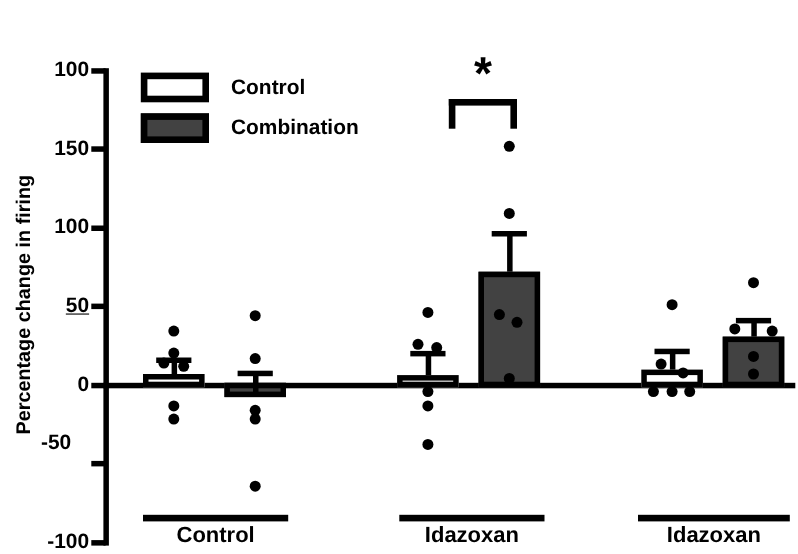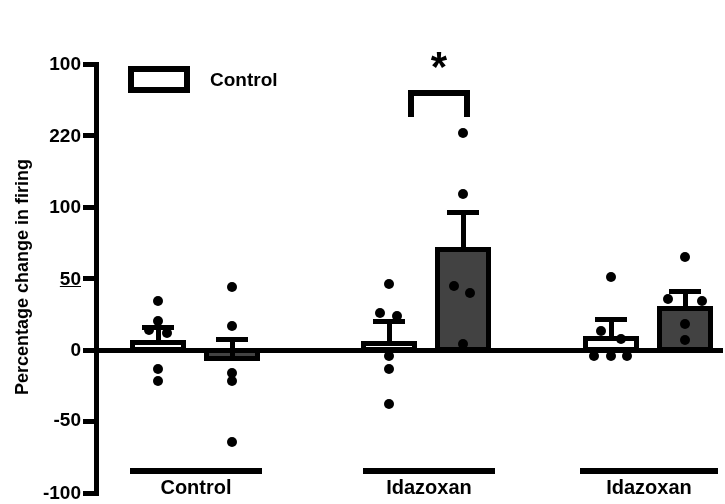--- a/index.html
+++ b/index.html
@@ -49,36 +49,40 @@
 <body>
 
 <div id="fig">
   <div class="ylabel">Percentage change in firing</div>
 
   <div class="legend">
     <div class="legend-row">
       <div class="swatch" id="swatch-0" style="background: rgb(255, 255, 255);"></div>
       <div class="legend-label">Control</div>
     </div>
+    <div class="legend-row">
+      <div class="swatch" id="swatch-1" style="background: rgb(66, 66, 66);"></div>
+      <div class="legend-label">Combination</div>
+    </div>
   </div>
 
   <div id="plot">
       <div class="spine" style="left: 94px; top: 61.5px; width: 5px; height: 434px;"></div>
       <div class="tick" style="left: 83px; top: 61.5px; width: 13px; height: 5px;"></div>
       <div class="ticklabel" style="left: 21px; top: 64px;">100</div>
       <div class="tick" style="left: 83px; top: 133px; width: 13px; height: 5px;"></div>
-      <div class="ticklabel" style="left: 21px; top: 135.5px;">220</div>
+      <div class="ticklabel" style="left: 21px; top: 135.5px;">150</div>
       <div class="tick" style="left: 83px; top: 204.5px; width: 13px; height: 5px;"></div>
       <div class="ticklabel" style="left: 21px; top: 207px;">100</div>
       <div class="tick" style="left: 83px; top: 276px; width: 13px; height: 5px;"></div>
       <div class="ticklabel" style="left: 21px; top: 278.5px; text-decoration: underline;">50</div>
       <div class="tick" style="left: 83px; top: 347.5px; width: 13px; height: 5px;"></div>
       <div class="ticklabel" style="left: 21px; top: 350px;">0</div>
       <div class="tick" style="left: 83px; top: 419px; width: 13px; height: 5px;"></div>
-      <div class="ticklabel" style="left: 21px; top: 420px;">-50</div>
+      <div class="ticklabel" style="left: 21px; top: 403px; text-align: center;">-50</div>
       <div class="tick" style="left: 83px; top: 490.5px; width: 13px; height: 5px;"></div>
       <div class="ticklabel" style="left: 21px; top: 493px;">-100</div>
       <div class="spine" style="left: 94px; top: 347.5px; width: 629px; height: 5px;"></div>
       <div class="bar" style="left: 130px; top: 339.99px; width: 56px; height: 12.51px; background: rgb(255, 255, 255);"></div>
       <div class="errstem" style="left: 155.5px; top: 327.12px; width: 5px; height: 12.87px;"></div>
       <div class="errcap" style="left: 142px; top: 324.62px; width: 32px; height: 5px;"></div>
       <div class="bar" style="left: 204px; top: 348px; width: 56px; height: 12.58px; background: rgb(66, 66, 66);"></div>
       <div class="errstem" style="left: 229.5px; top: 339.99px; width: 5px; height: 18.59px;"></div>
       <div class="errcap" style="left: 216px; top: 337.49px; width: 32px; height: 5px;"></div>
       <div class="dot" style="left: 153px; top: 296.38px;"></div>

